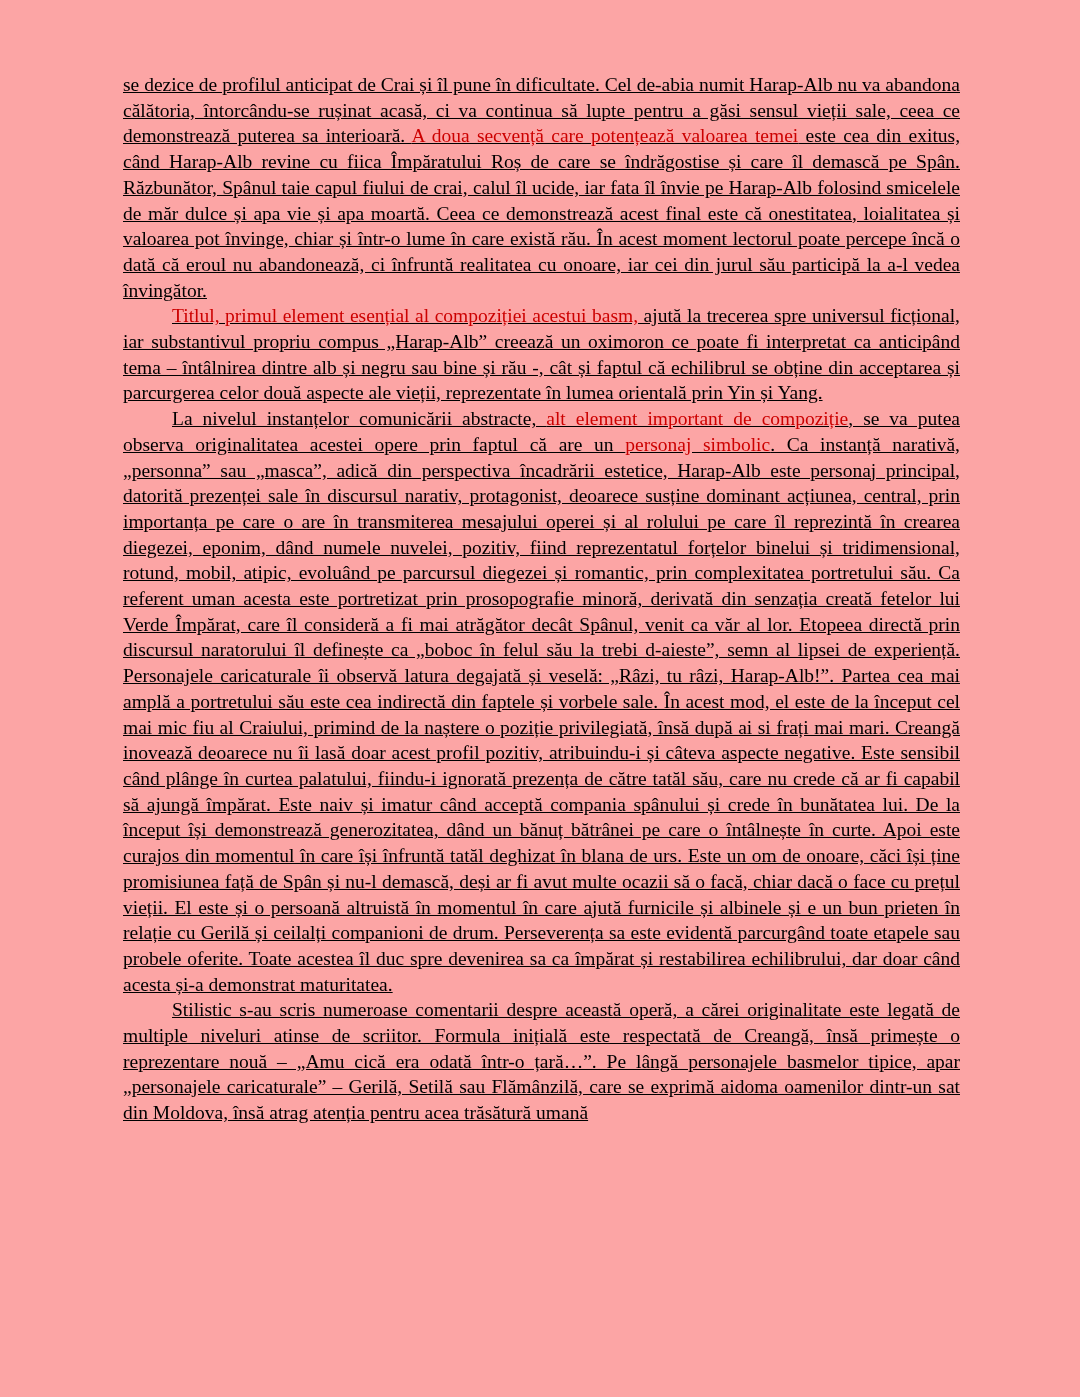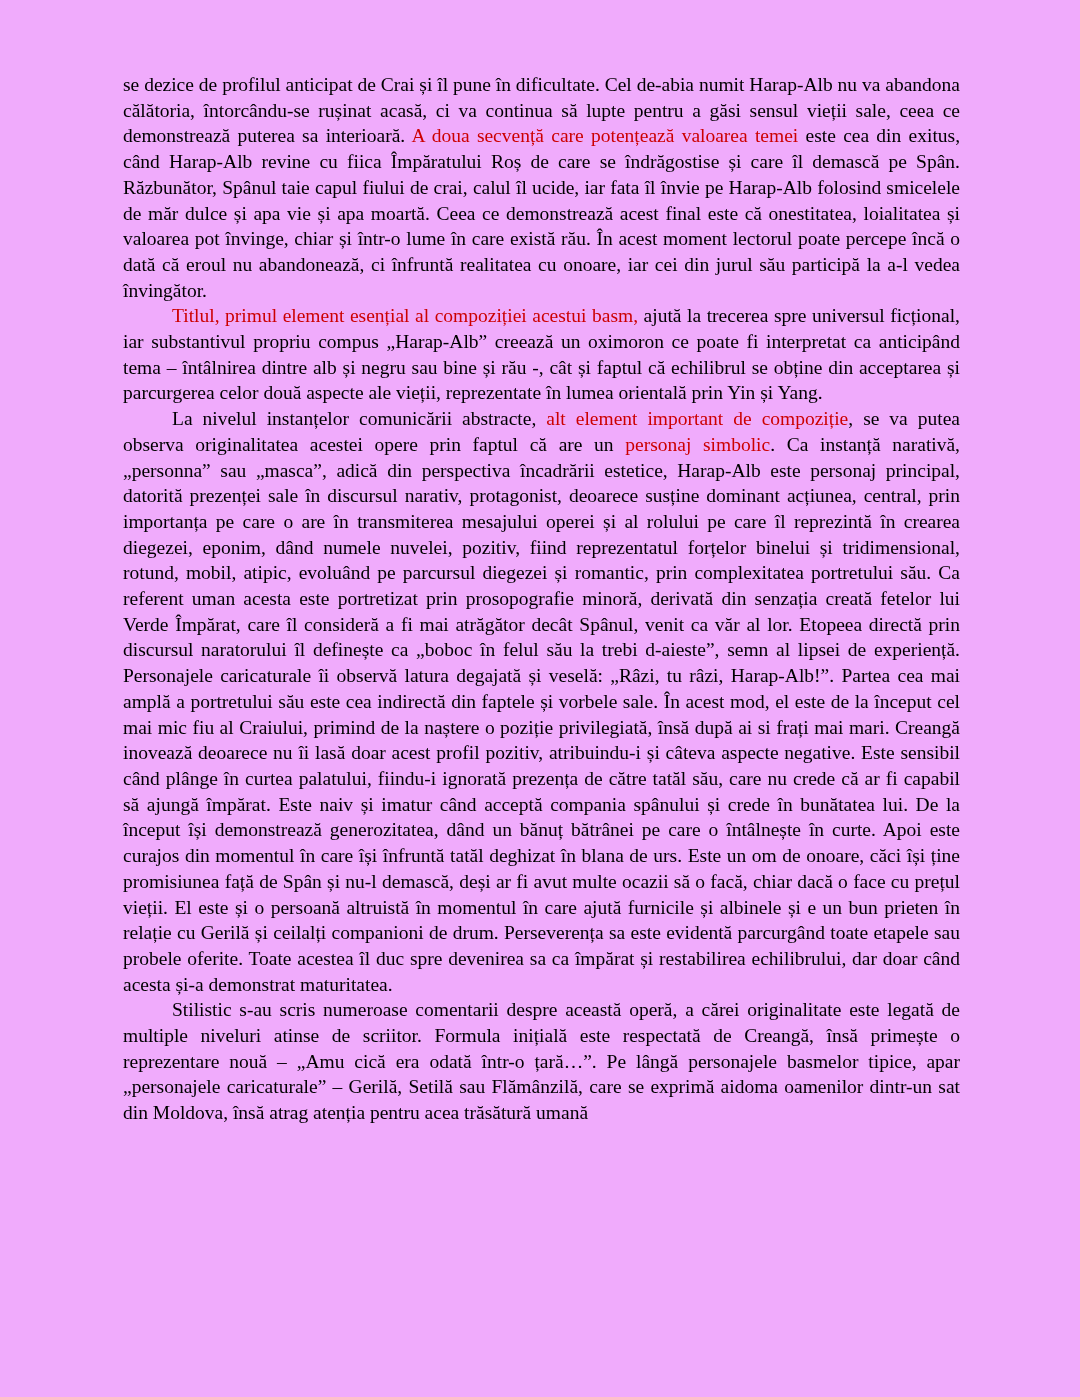--- a/index.html
+++ b/index.html
@@ -29,20 +29,20 @@
   .doc-body p.indent {
     text-indent: 49px;
   }
   .run-red {
     color: var(--highlight-color, #cc0000);
   }
 </style>
 </head>
 <body>
 
-<div class="page" style="background: #f0abfc;">
+<div class="page" style="background: #fca5a5; text-decoration: underline;">
   <div class="doc-body" id="doc" style="color: rgb(0, 0, 0);">
       <p><span>se dezice de profilul anticipat de Crai și îl pune în dificultate. Cel de-abia numit Harap-Alb nu va abandona călătoria, întorcându-se rușinat acasă, ci va continua să lupte pentru a găsi sensul vieții sale, ceea ce demonstrează puterea sa interioară. </span><span class="run-red">A doua secvență care potențează valoarea temei</span><span> este cea din exitus, când Harap-Alb revine cu fiica Împăratului Roș de care se îndrăgostise și care îl demască pe Spân. Răzbunător, Spânul taie capul fiului de crai, calul îl ucide, iar fata îl învie pe Harap-Alb folosind smicelele de măr dulce și apa vie și apa moartă. Ceea ce demonstrează acest final este că onestitatea, loialitatea și valoarea pot învinge, chiar și într-o lume în care există rău. În acest moment lectorul poate percepe încă o dată că eroul nu abandonează, ci înfruntă realitatea cu onoare, iar cei din jurul său participă la a-l vedea învingător.</span></p>
       <p class="indent"><span class="run-red">Titlul, primul element esențial al compoziției acestui basm,</span><span> ajută la trecerea spre universul ficțional, iar substantivul propriu compus „Harap-Alb” creează un oximoron ce poate fi interpretat ca anticipând tema – întâlnirea dintre alb și negru sau bine și rău -, cât și faptul că echilibrul se obține din acceptarea și parcurgerea celor două aspecte ale vieții, reprezentate în lumea orientală prin Yin și Yang.</span></p>
       <p class="indent"><span>La nivelul instanțelor comunicării abstracte, </span><span class="run-red">alt element important de compoziție</span><span>, se va putea observa originalitatea acestei opere prin faptul că are un </span><span class="run-red">personaj simbolic</span><span>. Ca instanță narativă, „personna” sau „masca”, adică din perspectiva încadrării estetice, Harap-Alb este personaj principal, datorită prezenței sale în discursul narativ, protagonist, deoarece susține dominant acțiunea, central, prin importanța pe care o are în transmiterea mesajului operei și al rolului pe care îl reprezintă în crearea diegezei, eponim, dând numele nuvelei, pozitiv, fiind reprezentatul forțelor binelui și tridimensional, rotund, mobil, atipic, evoluând pe parcursul diegezei și romantic, prin complexitatea portretului său. Ca referent uman acesta este portretizat prin prosopografie minoră, derivată din senzația creată fetelor lui Verde Împărat, care îl consideră a fi mai atrăgător decât Spânul, venit ca văr al lor. Etopeea directă prin discursul naratorului îl definește ca „boboc în felul său la trebi d-aieste”, semn al lipsei de experiență. Personajele caricaturale îi observă latura degajată și veselă: „Râzi, tu râzi, Harap-Alb!”. Partea cea mai amplă a portretului său este cea indirectă din faptele și vorbele sale. În acest mod, el este de la început cel mai mic fiu al Craiului, primind de la naștere o poziție privilegiată, însă după ai si frați mai mari. Creangă inovează deoarece nu îi lasă doar acest profil pozitiv, atribuindu-i și câteva aspecte negative. Este sensibil când plânge în curtea palatului, fiindu-i ignorată prezența de către tatăl său, care nu crede că ar fi capabil să ajungă împărat. Este naiv și imatur când acceptă compania spânului și crede în bunătatea lui. De la început își demonstrează generozitatea, dând un bănuț bătrânei pe care o întâlnește în curte. Apoi este curajos din momentul în care își înfruntă tatăl deghizat în blana de urs. Este un om de onoare, căci își ține promisiunea față de Spân și nu-l demască, deși ar fi avut multe ocazii să o facă, chiar dacă o face cu prețul vieții. El este și o persoană altruistă în momentul în care ajută furnicile și albinele și e un bun prieten în relație cu Gerilă și ceilalți companioni de drum. Perseverența sa este evidentă parcurgând toate etapele sau probele oferite. Toate acestea îl duc spre devenirea sa ca împărat și restabilirea echilibrului, dar doar când acesta și-a demonstrat maturitatea.</span></p>
       <p class="indent"><span>Stilistic s-au scris numeroase comentarii despre această operă, a cărei originalitate este legată de multiple niveluri atinse de scriitor. Formula inițială este respectată de Creangă, însă primește o reprezentare nouă – „Amu cică era odată într-o țară…”. Pe lângă personajele basmelor tipice, apar „personajele caricaturale” – Gerilă, Setilă sau Flămânzilă, care se exprimă aidoma oamenilor dintr-un sat din Moldova, însă atrag atenția pentru acea trăsătură umană</span></p>
     </div>
 </div>
 
 </body></html>

